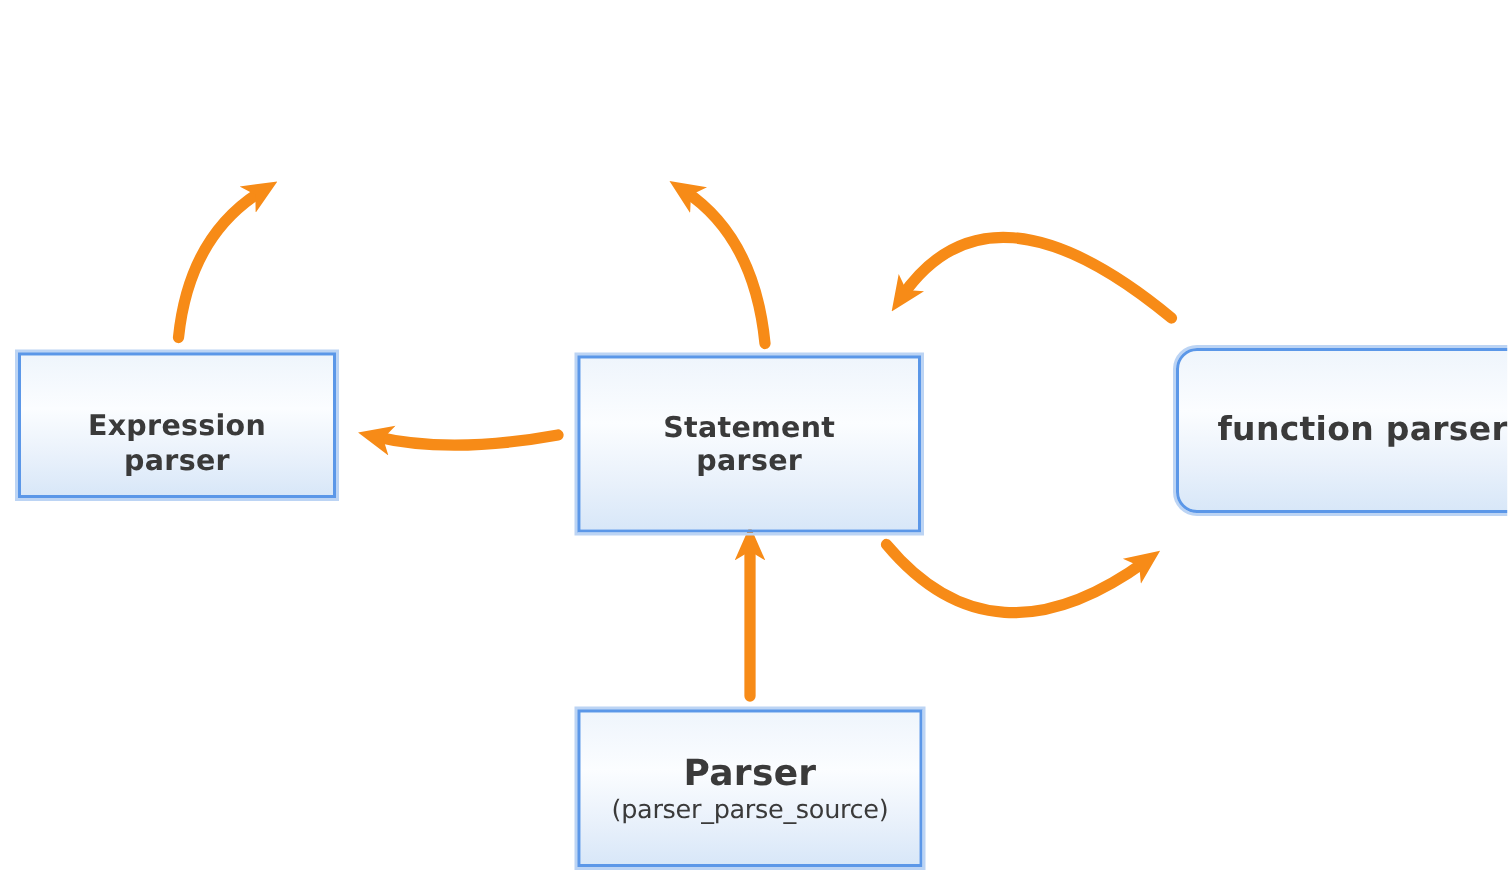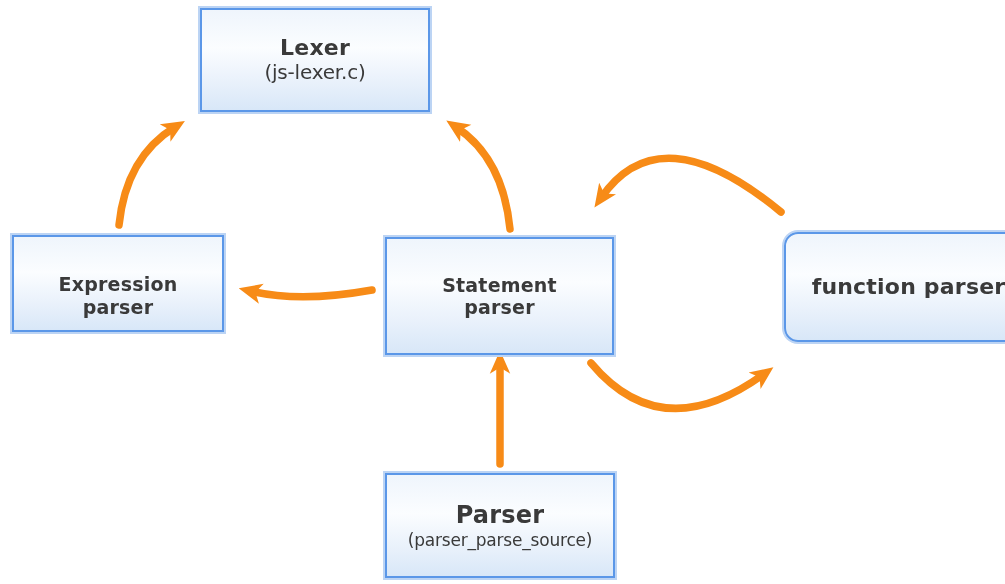--- a/index.html
+++ b/index.html
@@ -68,24 +68,20 @@
       </marker>
     </defs>
     <path class="edge" d="M119,225 Q126,157 175,127" marker-end="url(#ah)"></path>
     <path class="edge" d="M510,229 Q503,158 456,127" marker-end="url(#ah)"></path>
     <path class="edge" d="M372,290 Q300,303 250,291" marker-end="url(#ah)"></path>
     <path class="edge" d="M781,212 Q660,112 601,198" marker-end="url(#ah)"></path>
     <path class="edge" d="M591,363 Q662,448 764,374" marker-end="url(#ah)"></path>
     <path class="edge" d="M500,464 L500,362" marker-end="url(#ah)"></path>
   </svg>
 
-  <div class="node" id="node-lexer">
-    <span class="title">Lexer</span>
-    <span class="subtitle">(js-lexer.c)</span>
-  </div>
 
   <div class="node" id="node-expression">
     <span class="title">Expression
 parser</span>
   </div>
 
   <div class="node" id="node-statement">
     <span class="title">Statement
 parser</span>
   </div>

